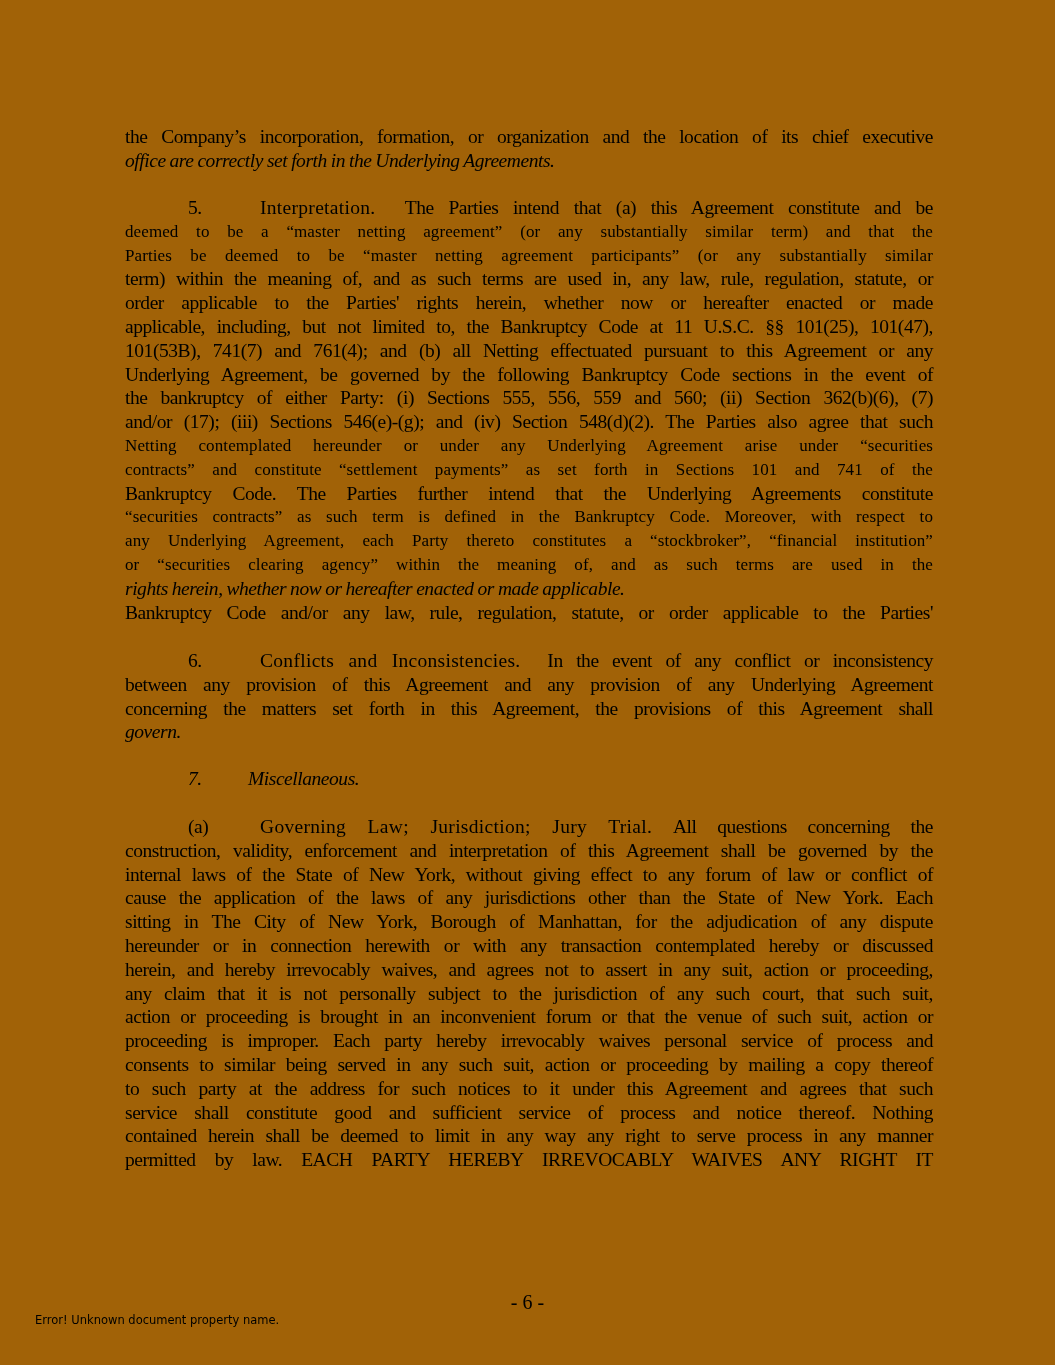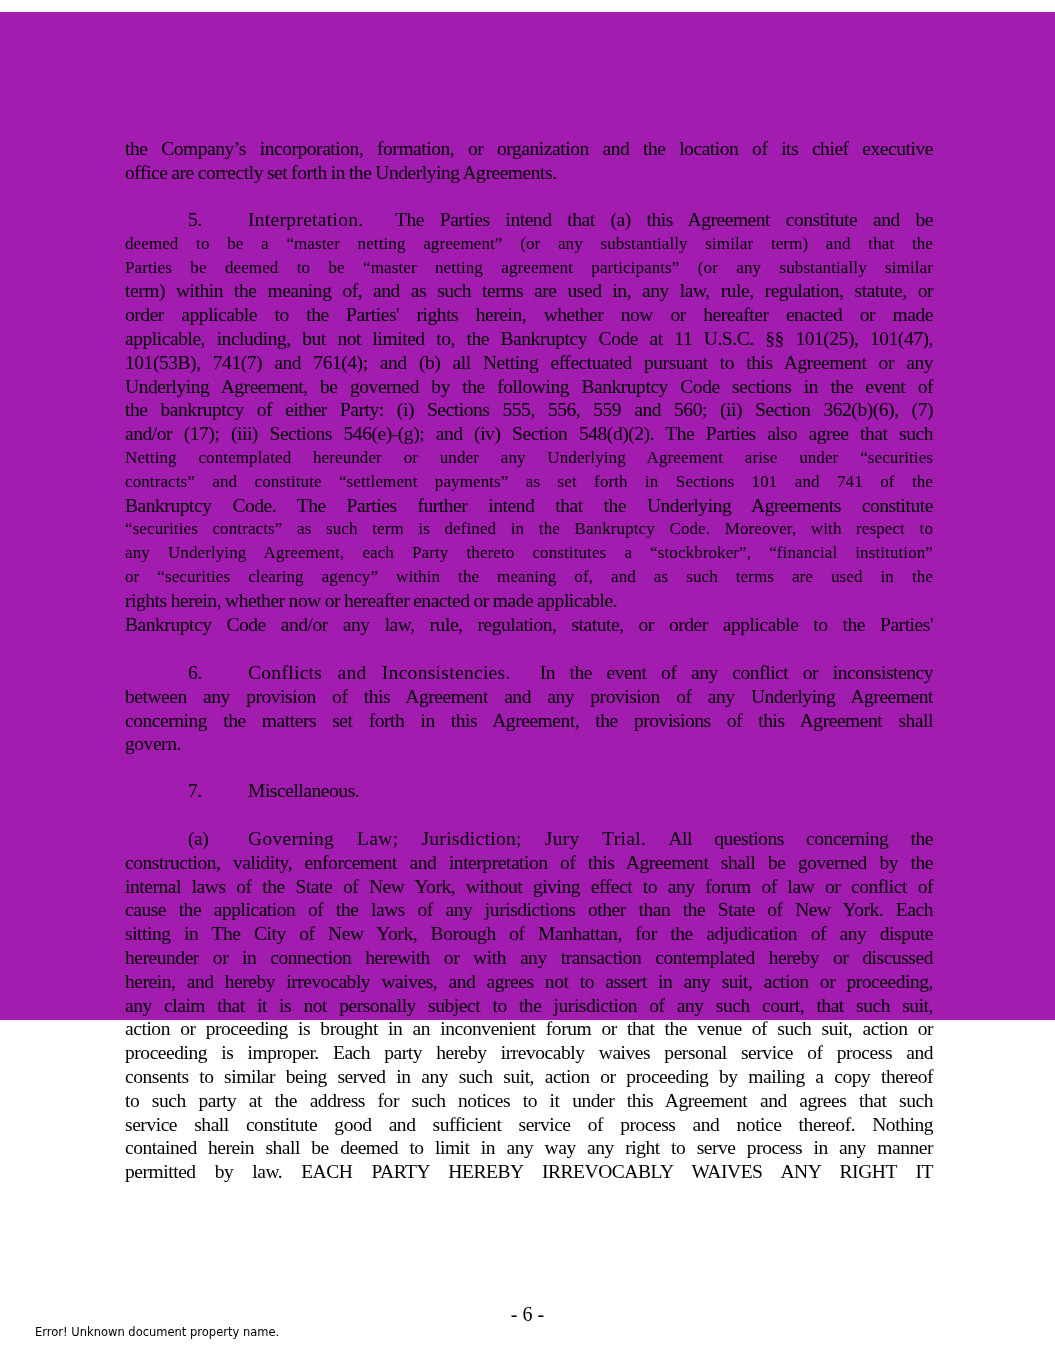--- a/index.html
+++ b/index.html
@@ -11,59 +11,61 @@
       width: 1055px;
       height: 1365px;
       position: relative;
       overflow: hidden;
       font-family: "Liberation Serif", "DejaVu Serif", serif;
       color: #000000;
     }
     .page {
       position: absolute;
       left: 0;
-      top: 12px;
+      top: 0;
       width: 1055px;
-      height: 1008px;
-      background: #a21caf;
+      height: 1365px;
+      background: #a16207;
     }
     .body-text {
       position: absolute;
       left: 125px;
       width: 808px;
       font-size: 19.5px;
       line-height: 23.8px;
     }
     .line {
       display: block;
       height: 23.8px;
       white-space: nowrap;
       text-align: justify;
       text-align-last: justify;
       letter-spacing: -0.45px;
       word-spacing: -0.5px;
     }
     .line.last {
       text-align-last: left;
+      font-style: italic;
     }
     .line.narrow {
       letter-spacing: 0.1px;
       word-spacing: 0px;
       font-size: 17px;
     }
     .indent {
       display: inline-block;
       width: 63px;
     }
     .num {
       display: inline-block;
       width: 60px;
     }
     .heading-inline {
       letter-spacing: 0.3px;
+      margin-left: 12px;
     }
     #p-intro { top: 125px; }
     #p-5 { top: 196px; }
     #p-6 { top: 649px; }
     #p-7 { top: 767px; }
     #p-7a { top: 815px; }
 
     .page-number {
       position: absolute;
       top: 1291px;

